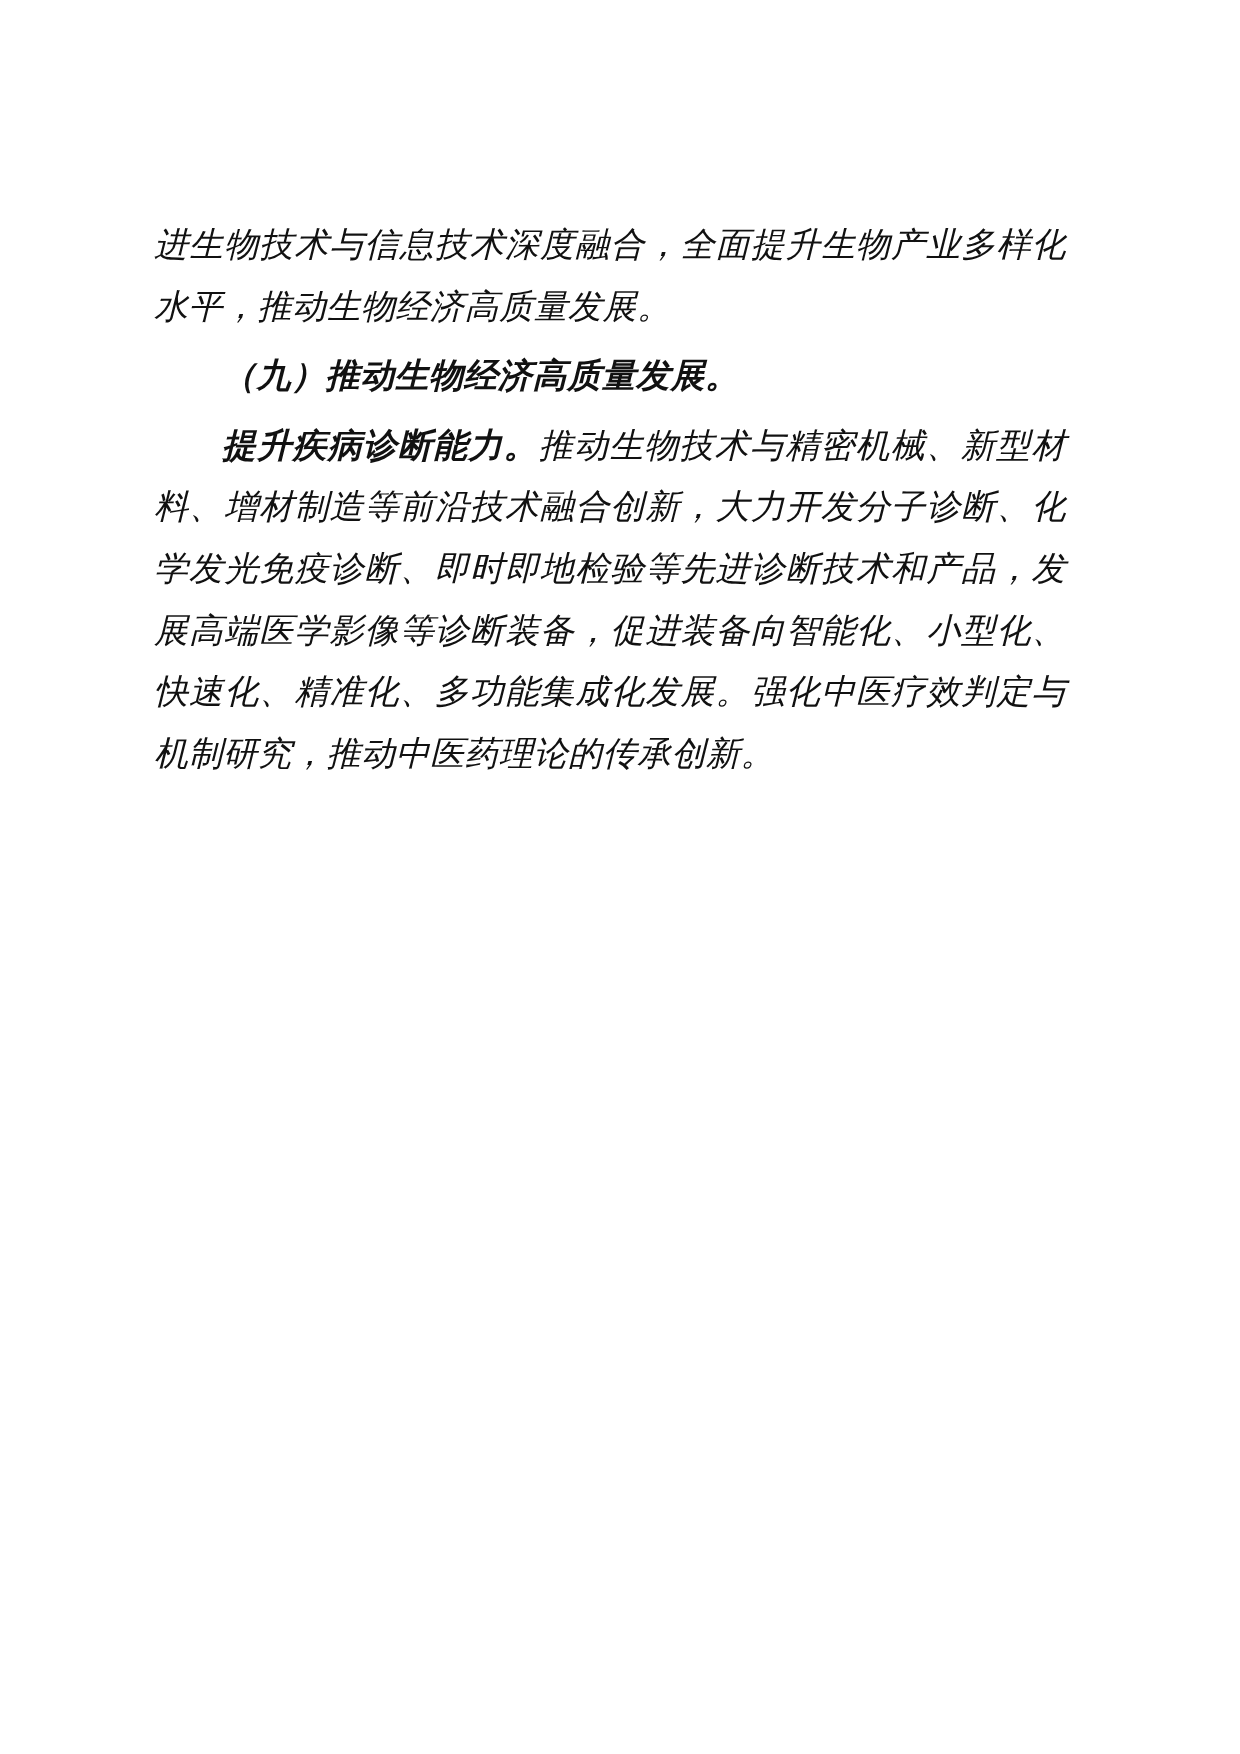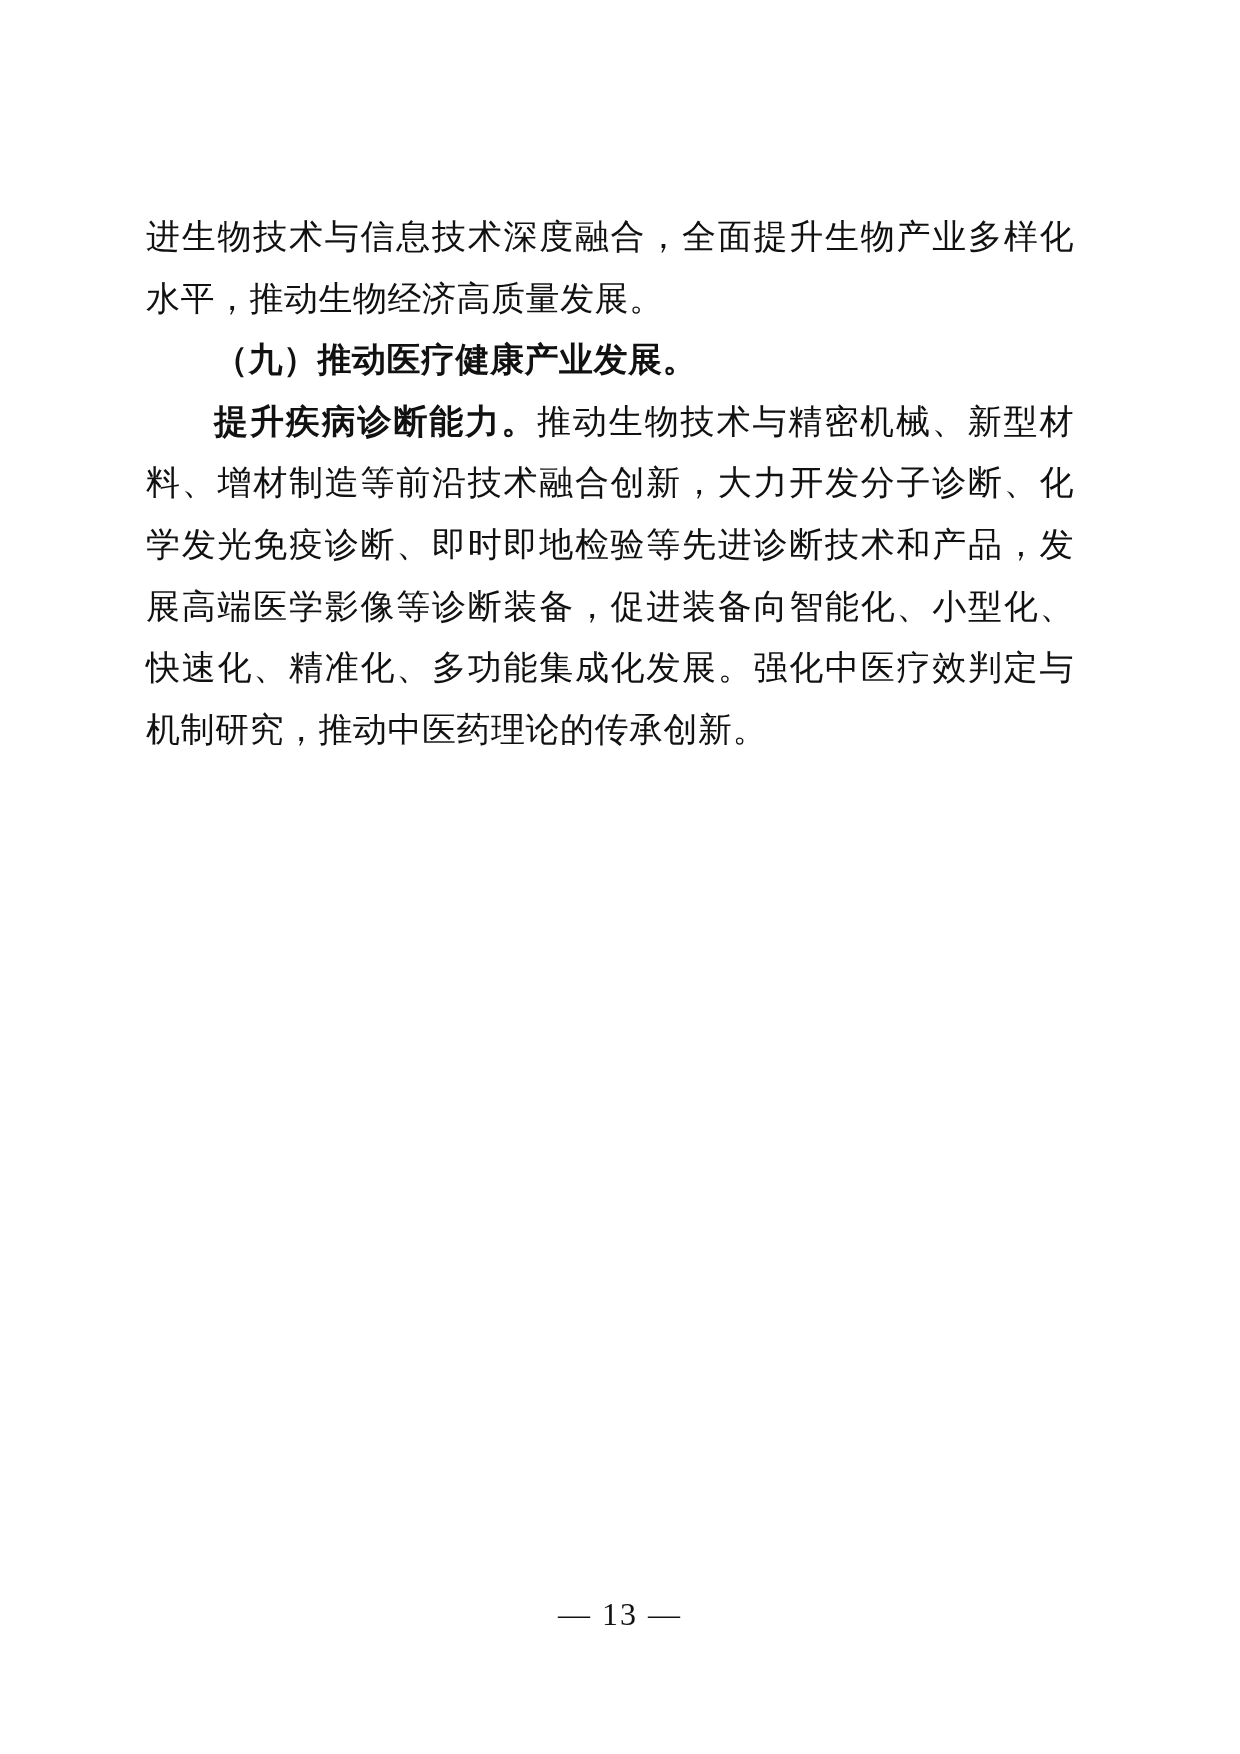--- a/index.html
+++ b/index.html
@@ -27,23 +27,24 @@
     position: absolute;
     left: 146px;
     top: 206px;
     width: 928px;
     font-size: 34px;
     line-height: 61.6px;
     text-align: justify;
     letter-spacing: 0.5px;
   }
   p.para {
-    margin: 0;
+    margin: 8px;
     padding: 0;
     text-indent: 2em;
+    font-style: italic;
   }
   p.para.no-indent {
     text-indent: 0;
   }
   p.heading {
     font-weight: 700;
   }
   span.lead {
     font-weight: 700;
     font-family: "Liberation Sans", "DejaVu Sans", sans-serif;
@@ -60,22 +61,21 @@
   }
 </style>
 </head>
 <body>
 
 <div class="page">
   <div class="content">
 
     <p class="para no-indent"><span>进生物技术与信息技术深度融合，全面提升生物产业多样化水平，推动生物经济高质量发展。</span></p>
 
-    <p class="para heading"><span>（九）推动医疗健康产业发展。</span></p>
+    <p class="para heading"><span>（九）推动生物经济高质量发展。</span></p>
 
 
     <p class="para"><span class="lead">提升疾病诊断能力。</span><span>推动生物技术与精密机械、新型材料、增材制造等前沿技术融合创新，大力开发分子诊断、化学发光免疫诊断、即时即地检验等先进诊断技术和产品，发展高端医学影像等诊断装备，促进装备向智能化、小型化、快速化、精准化、多功能集成化发展。强化中医疗效判定与机制研究，推动中医药理论的传承创新。</span></p>
 
 
   </div>
 
-  <div class="footer">— 13 —</div>
 </div>
 
 </body></html>

